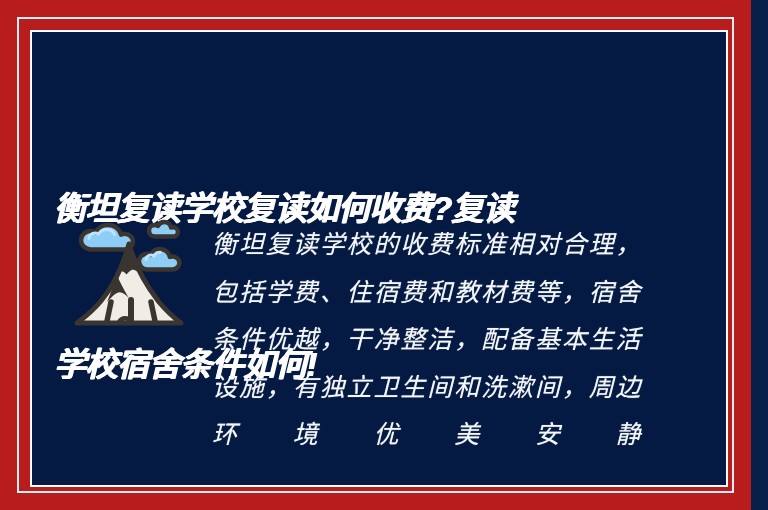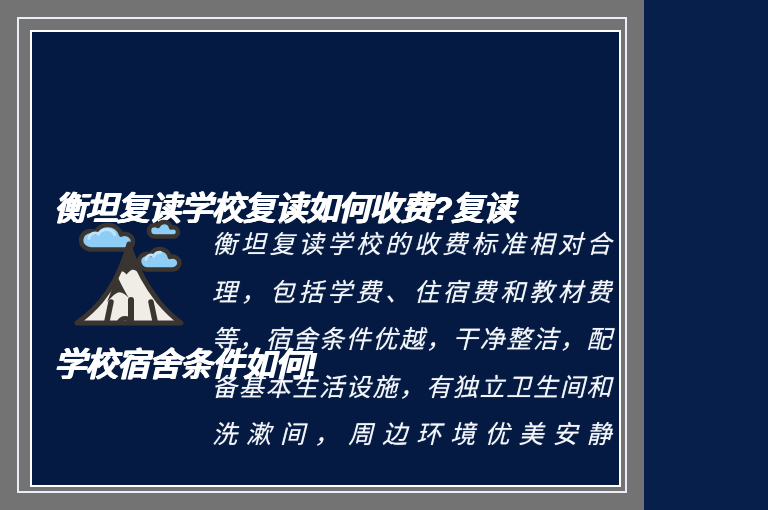--- a/index.html
+++ b/index.html
@@ -13,23 +13,23 @@
     height: 510px;
     overflow: hidden;
     background: #071f4b;
     font-family: "Liberation Sans", "DejaVu Sans", sans-serif;
     -webkit-font-smoothing: antialiased;
   }
 
   
   .poster {
     position: relative;
-    width: 644px;
+    width: 751px;
     height: 510px;
-    background: #737373;
+    background: #b91c1c;
     box-sizing: border-box;
   }
 
   
   .frame-outer {
     position: absolute;
     left: 17px;
     top: 17px;
     right: 17px;
     bottom: 17px;

